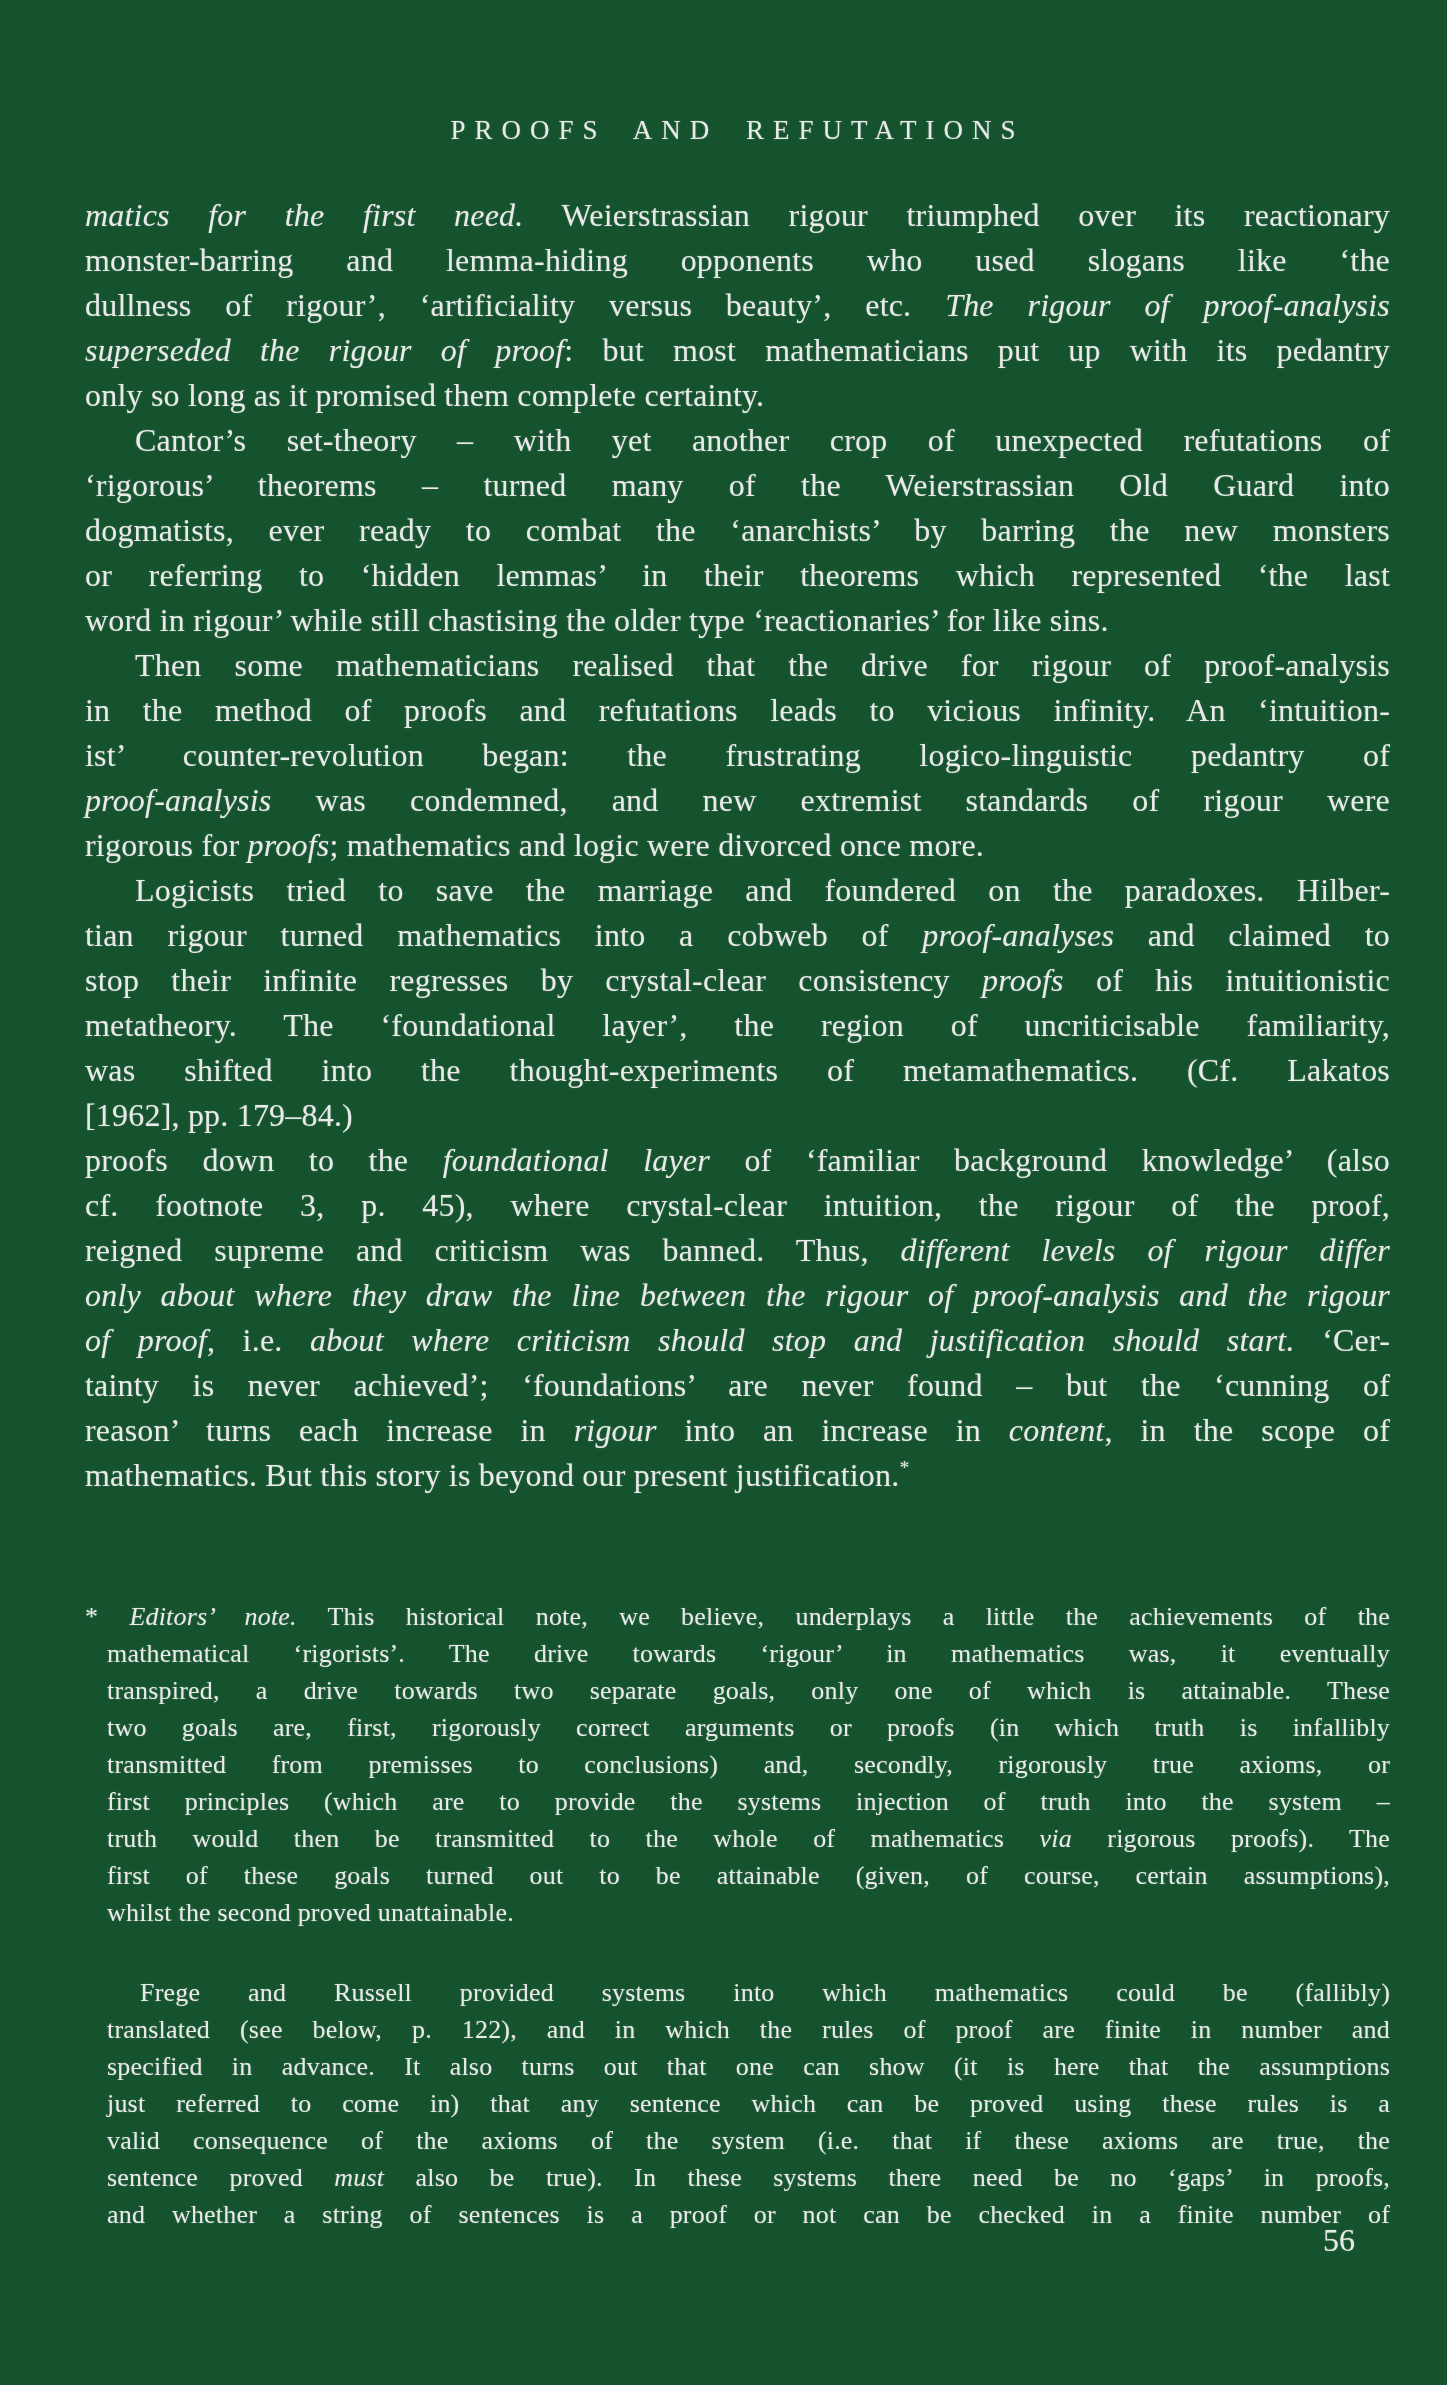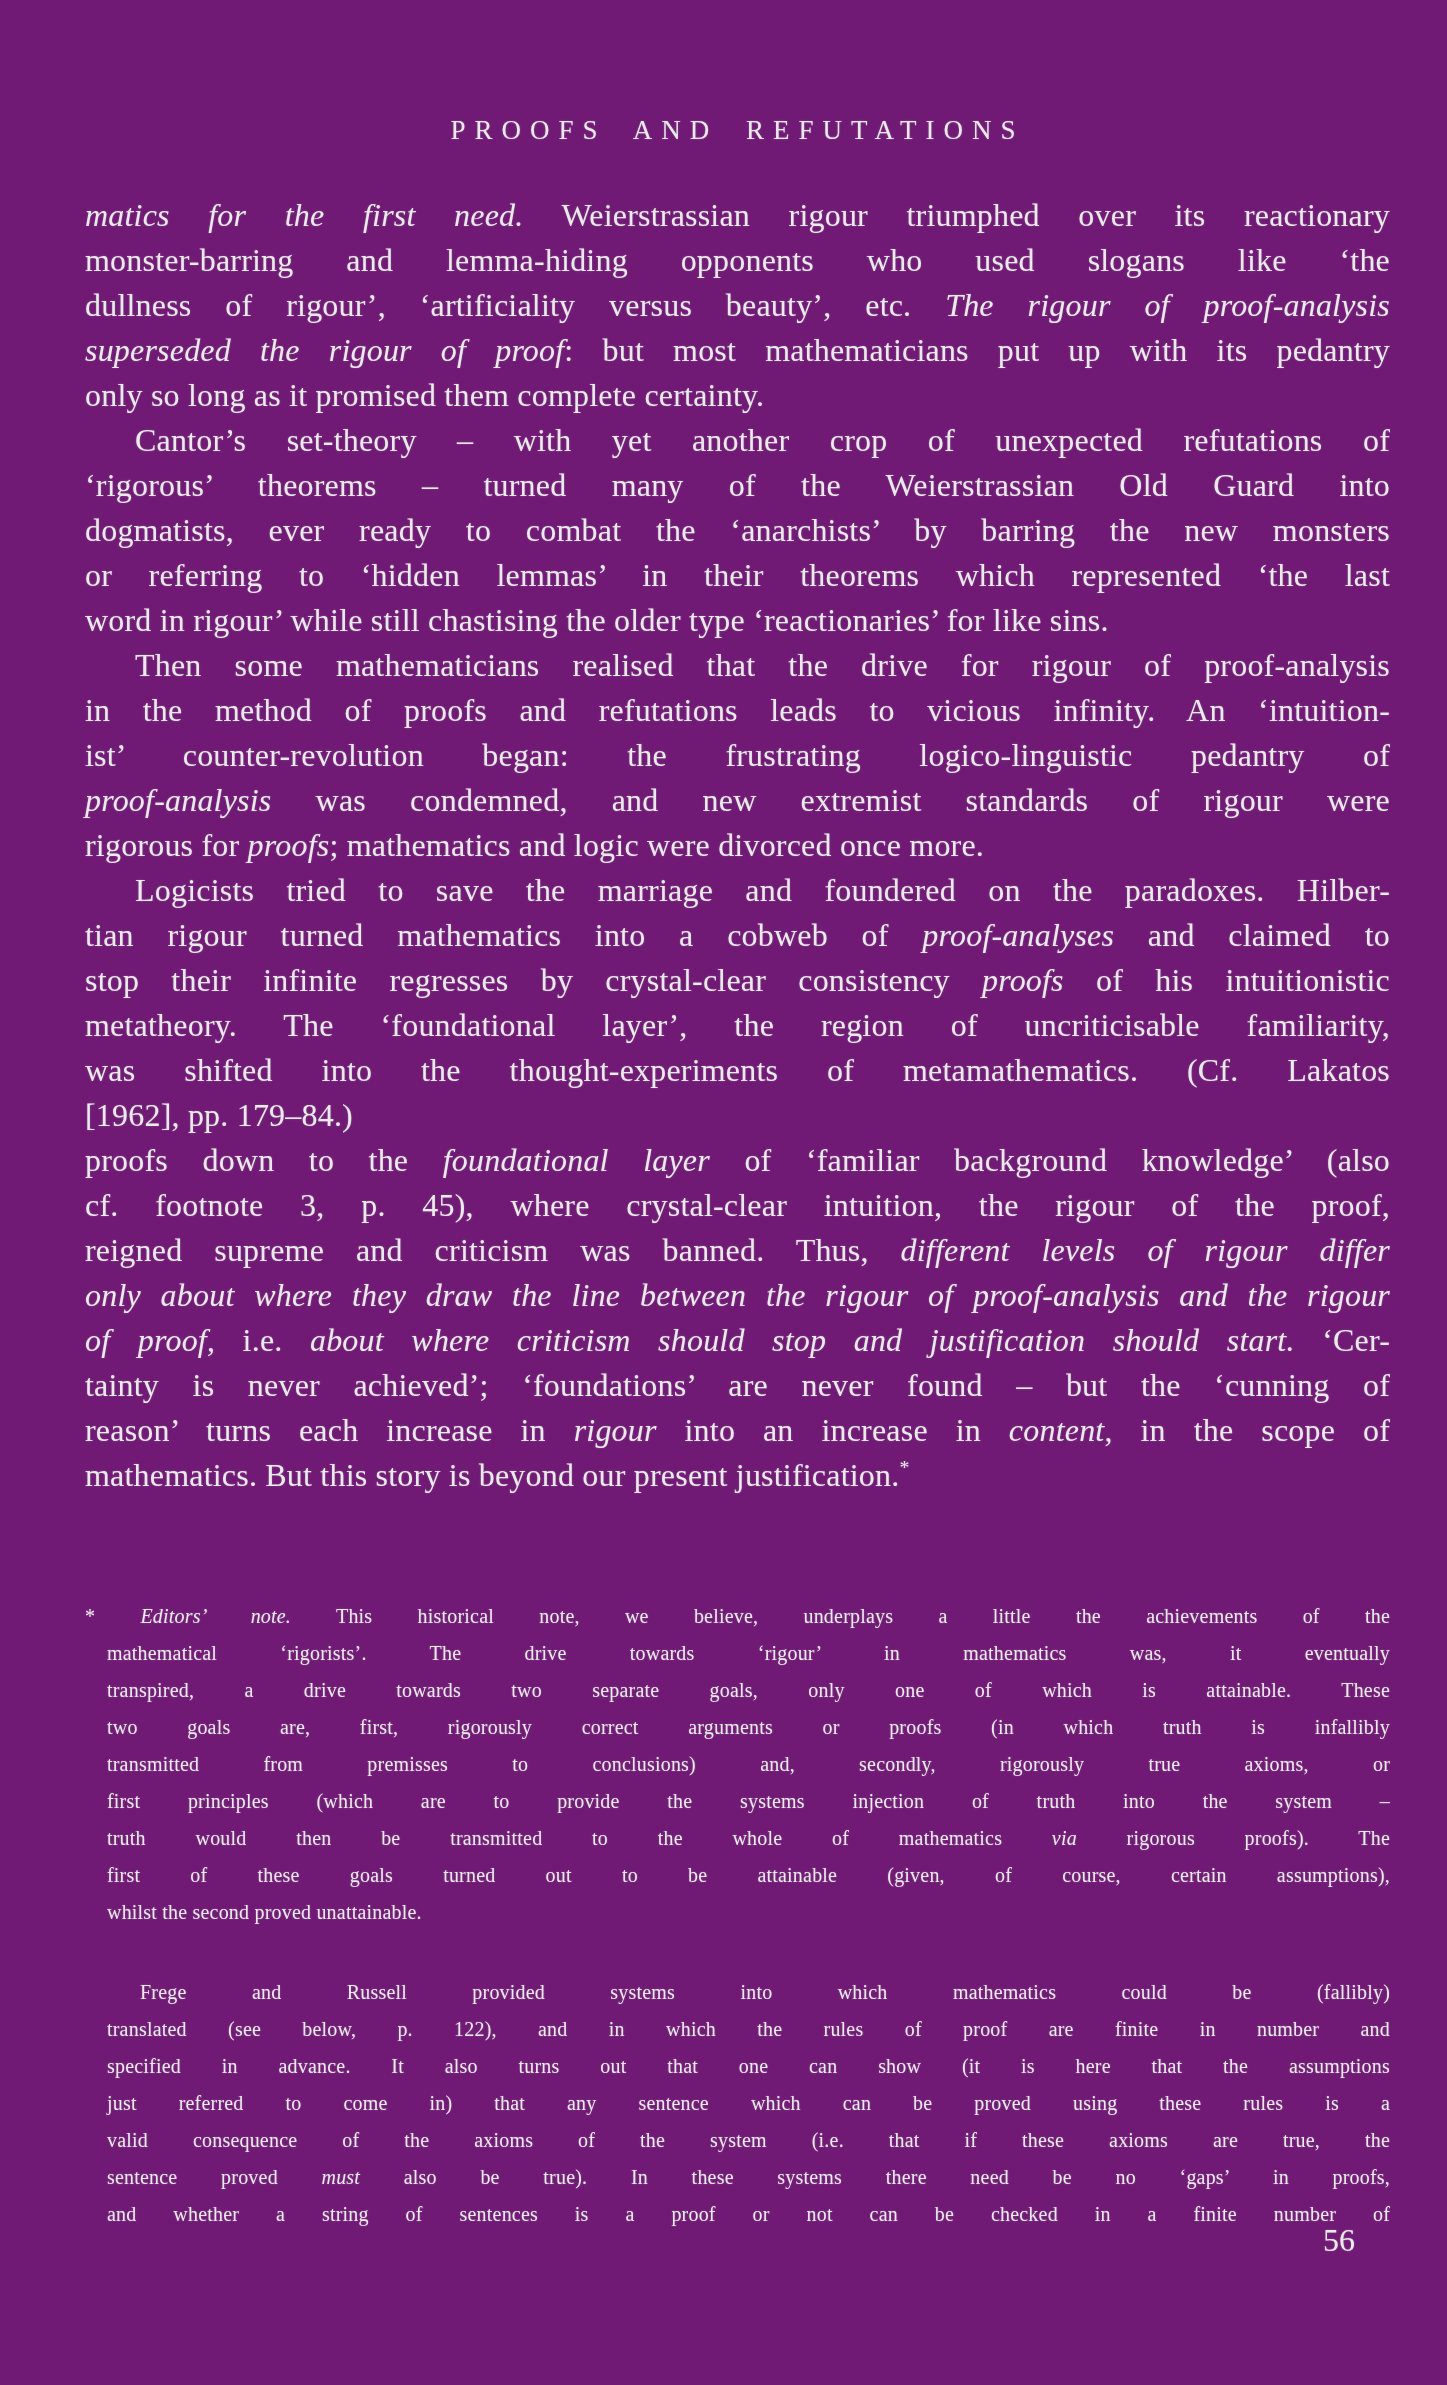--- a/index.html
+++ b/index.html
@@ -21,21 +21,21 @@
     text-shadow:0 0 2px rgba(235,235,235,.3);
   }
   .bd{
     position:absolute;top:193px;left:85px;width:1305px;
     font-size:32px;line-height:45px;
     letter-spacing:.2px;
     text-shadow:0 0 2px rgba(235,235,235,.28);
   }
   .fn{
     position:absolute;top:1598px;left:85px;width:1305px;
-    font-size:20px;line-height:37px;
+    font-size:26px;line-height:37px;
     letter-spacing:.2px;
     text-shadow:0 0 2px rgba(235,235,235,.28);
   }
   .line{
     text-align:justify;
     text-align-last:justify;
     height:45px;
   }
   .fn .line{height:37px;text-indent:22px;}
   .fn .line.first{text-indent:0;}
@@ -46,21 +46,21 @@
   sup{font-size:62%;vertical-align:super;line-height:0;}
   .folio{
     position:absolute;top:2222px;left:85px;width:1270px;
     text-align:right;font-size:32px;line-height:36px;
     text-shadow:0 0 2px rgba(235,235,235,.3);
   }
 </style>
 </head>
 <body>
 
-<div class="page" style="background: #701a75; color: rgb(234, 234, 234);">
+<div class="page" style="background: #14532d; color: rgb(234, 234, 234);">
   <div class="running-head">PROOFS AND REFUTATIONS</div>
 
   <div class="bd" id="body-lines">
       <div class="line"><span class="it">matics for the first need.</span><span> Weierstrassian rigour triumphed over its reactionary</span></div>
       <div class="line"><span>monster-barring and lemma-hiding opponents who used slogans like ‘the</span></div>
       <div class="line"><span>dullness of rigour’, ‘artificiality versus beauty’, etc. </span><span class="it">The rigour of proof-analysis</span></div>
       <div class="line"><span class="it">superseded the rigour of proof</span><span>: but most mathematicians put up with its pedantry</span></div>
       <div class="line flush"><span>only so long as it promised them complete certainty.</span></div>
       <div class="line ind"><span>Cantor’s set-theory – with yet another crop of unexpected refutations of</span></div>
       <div class="line"><span>‘rigorous’ theorems – turned many of the Weierstrassian Old Guard into</span></div>

